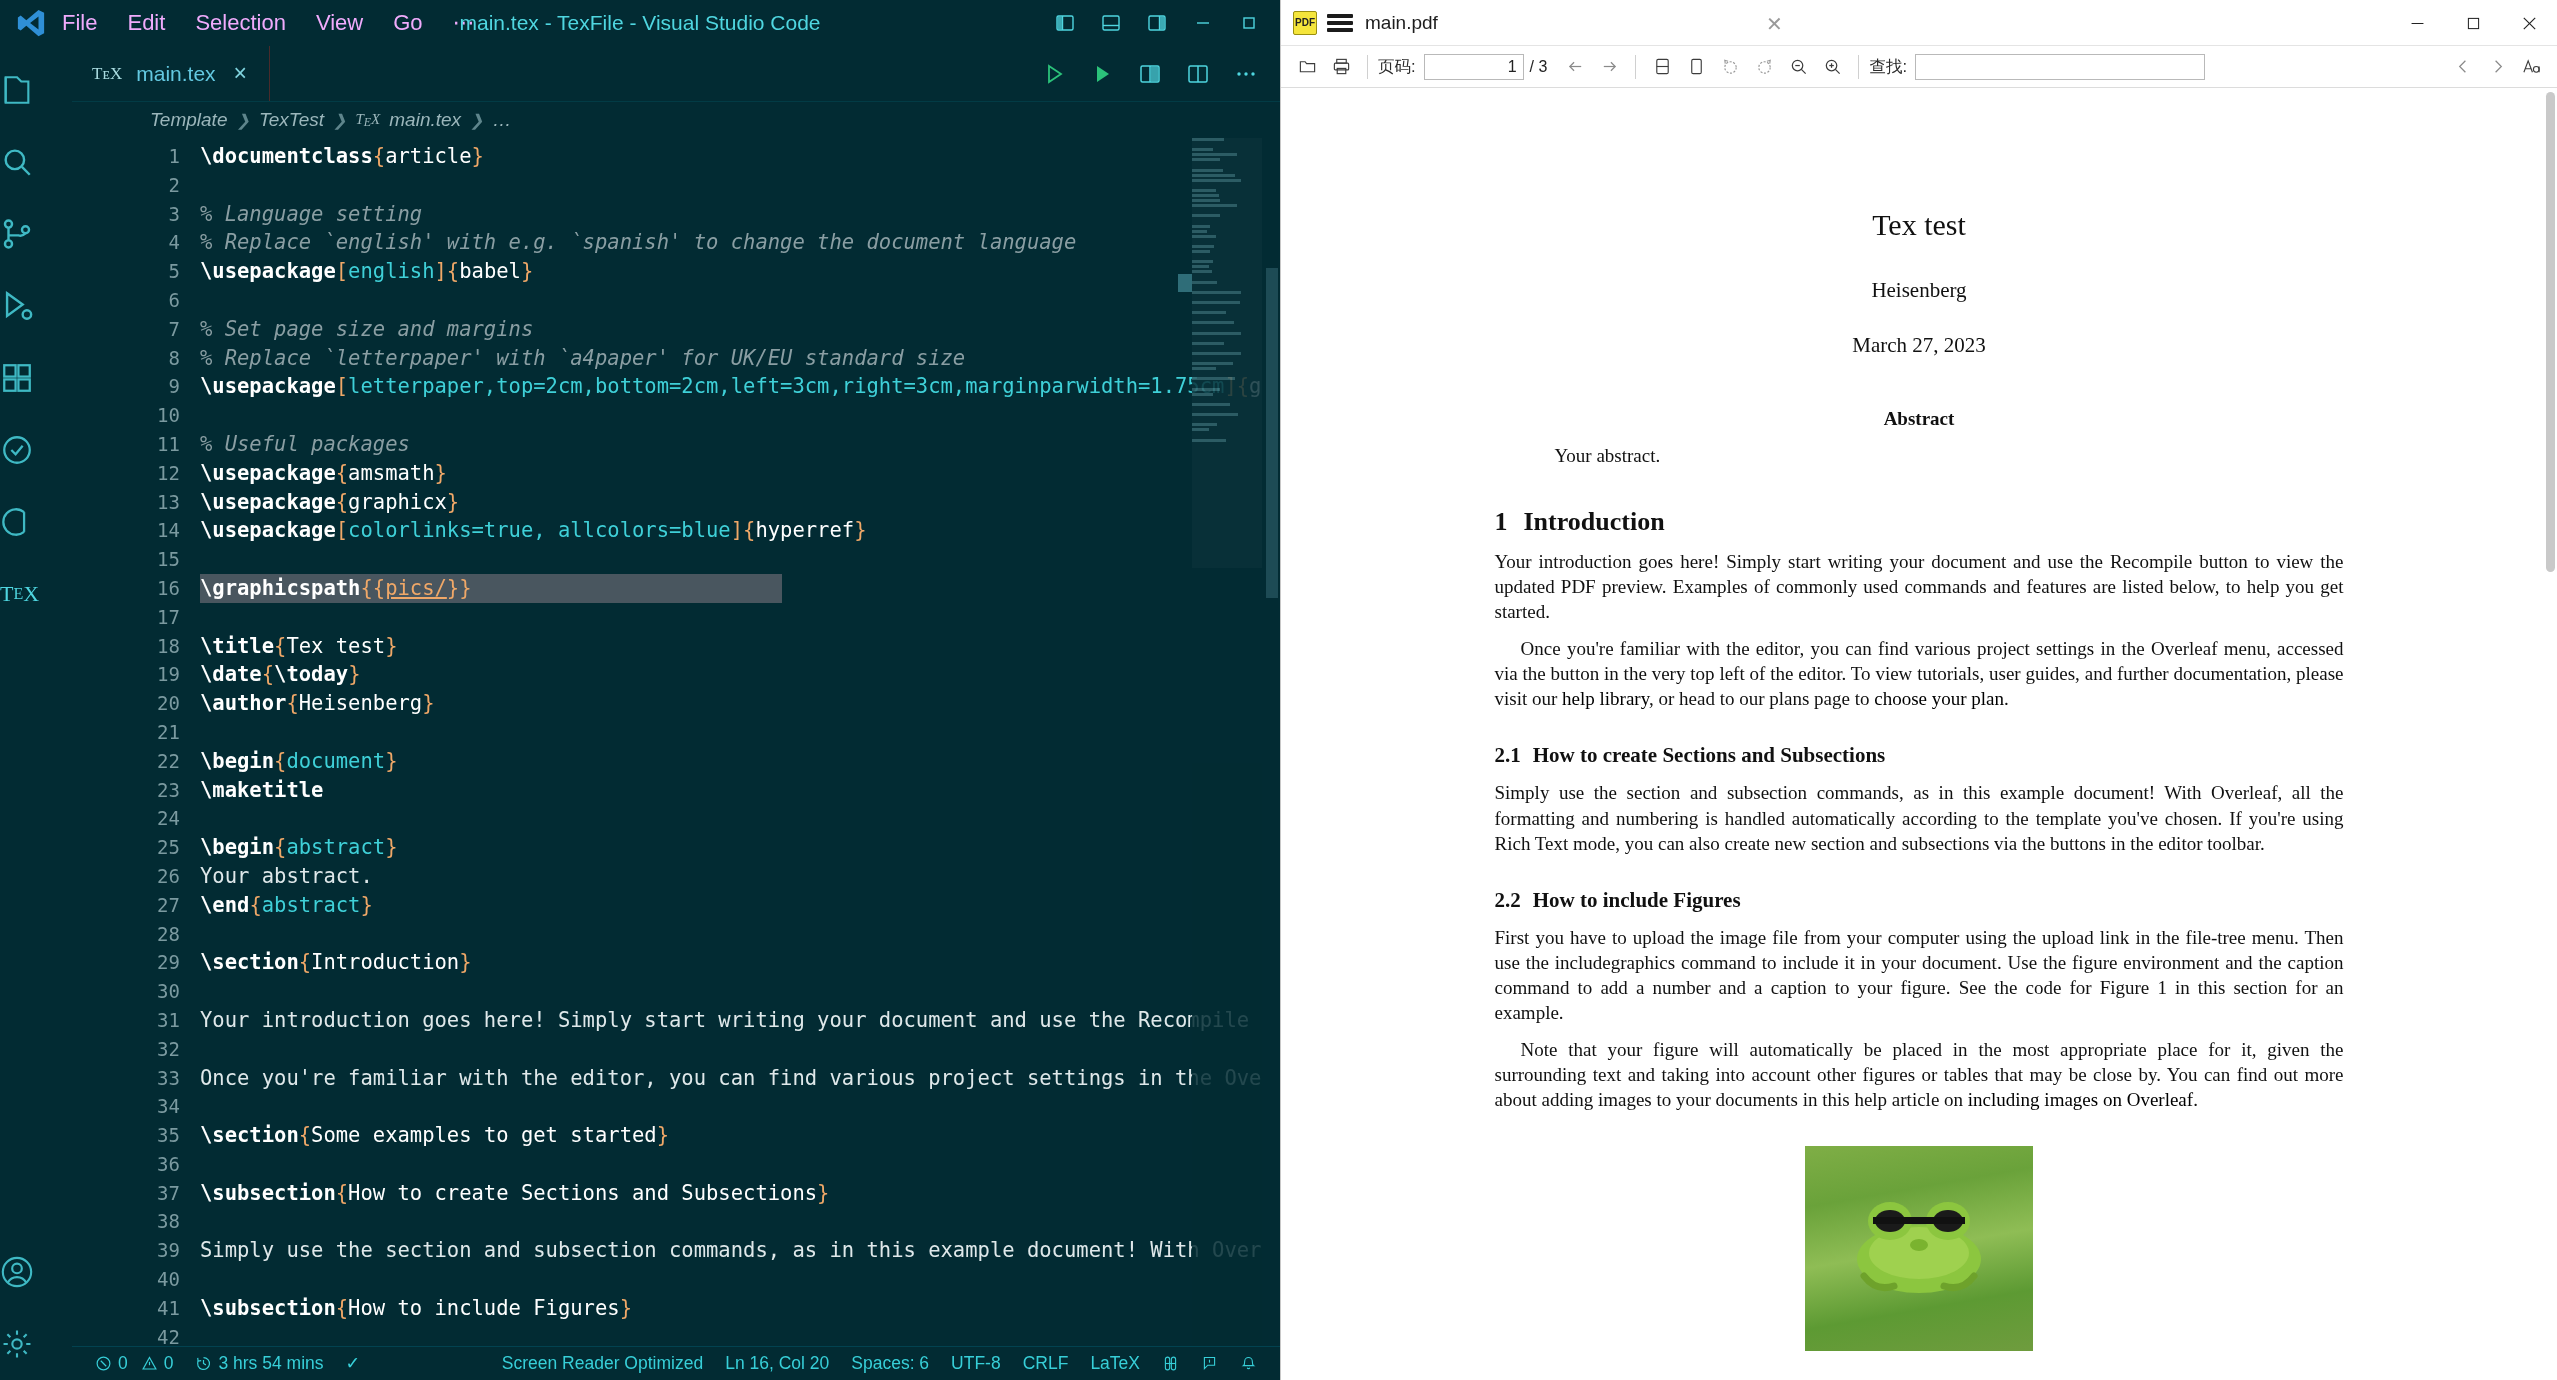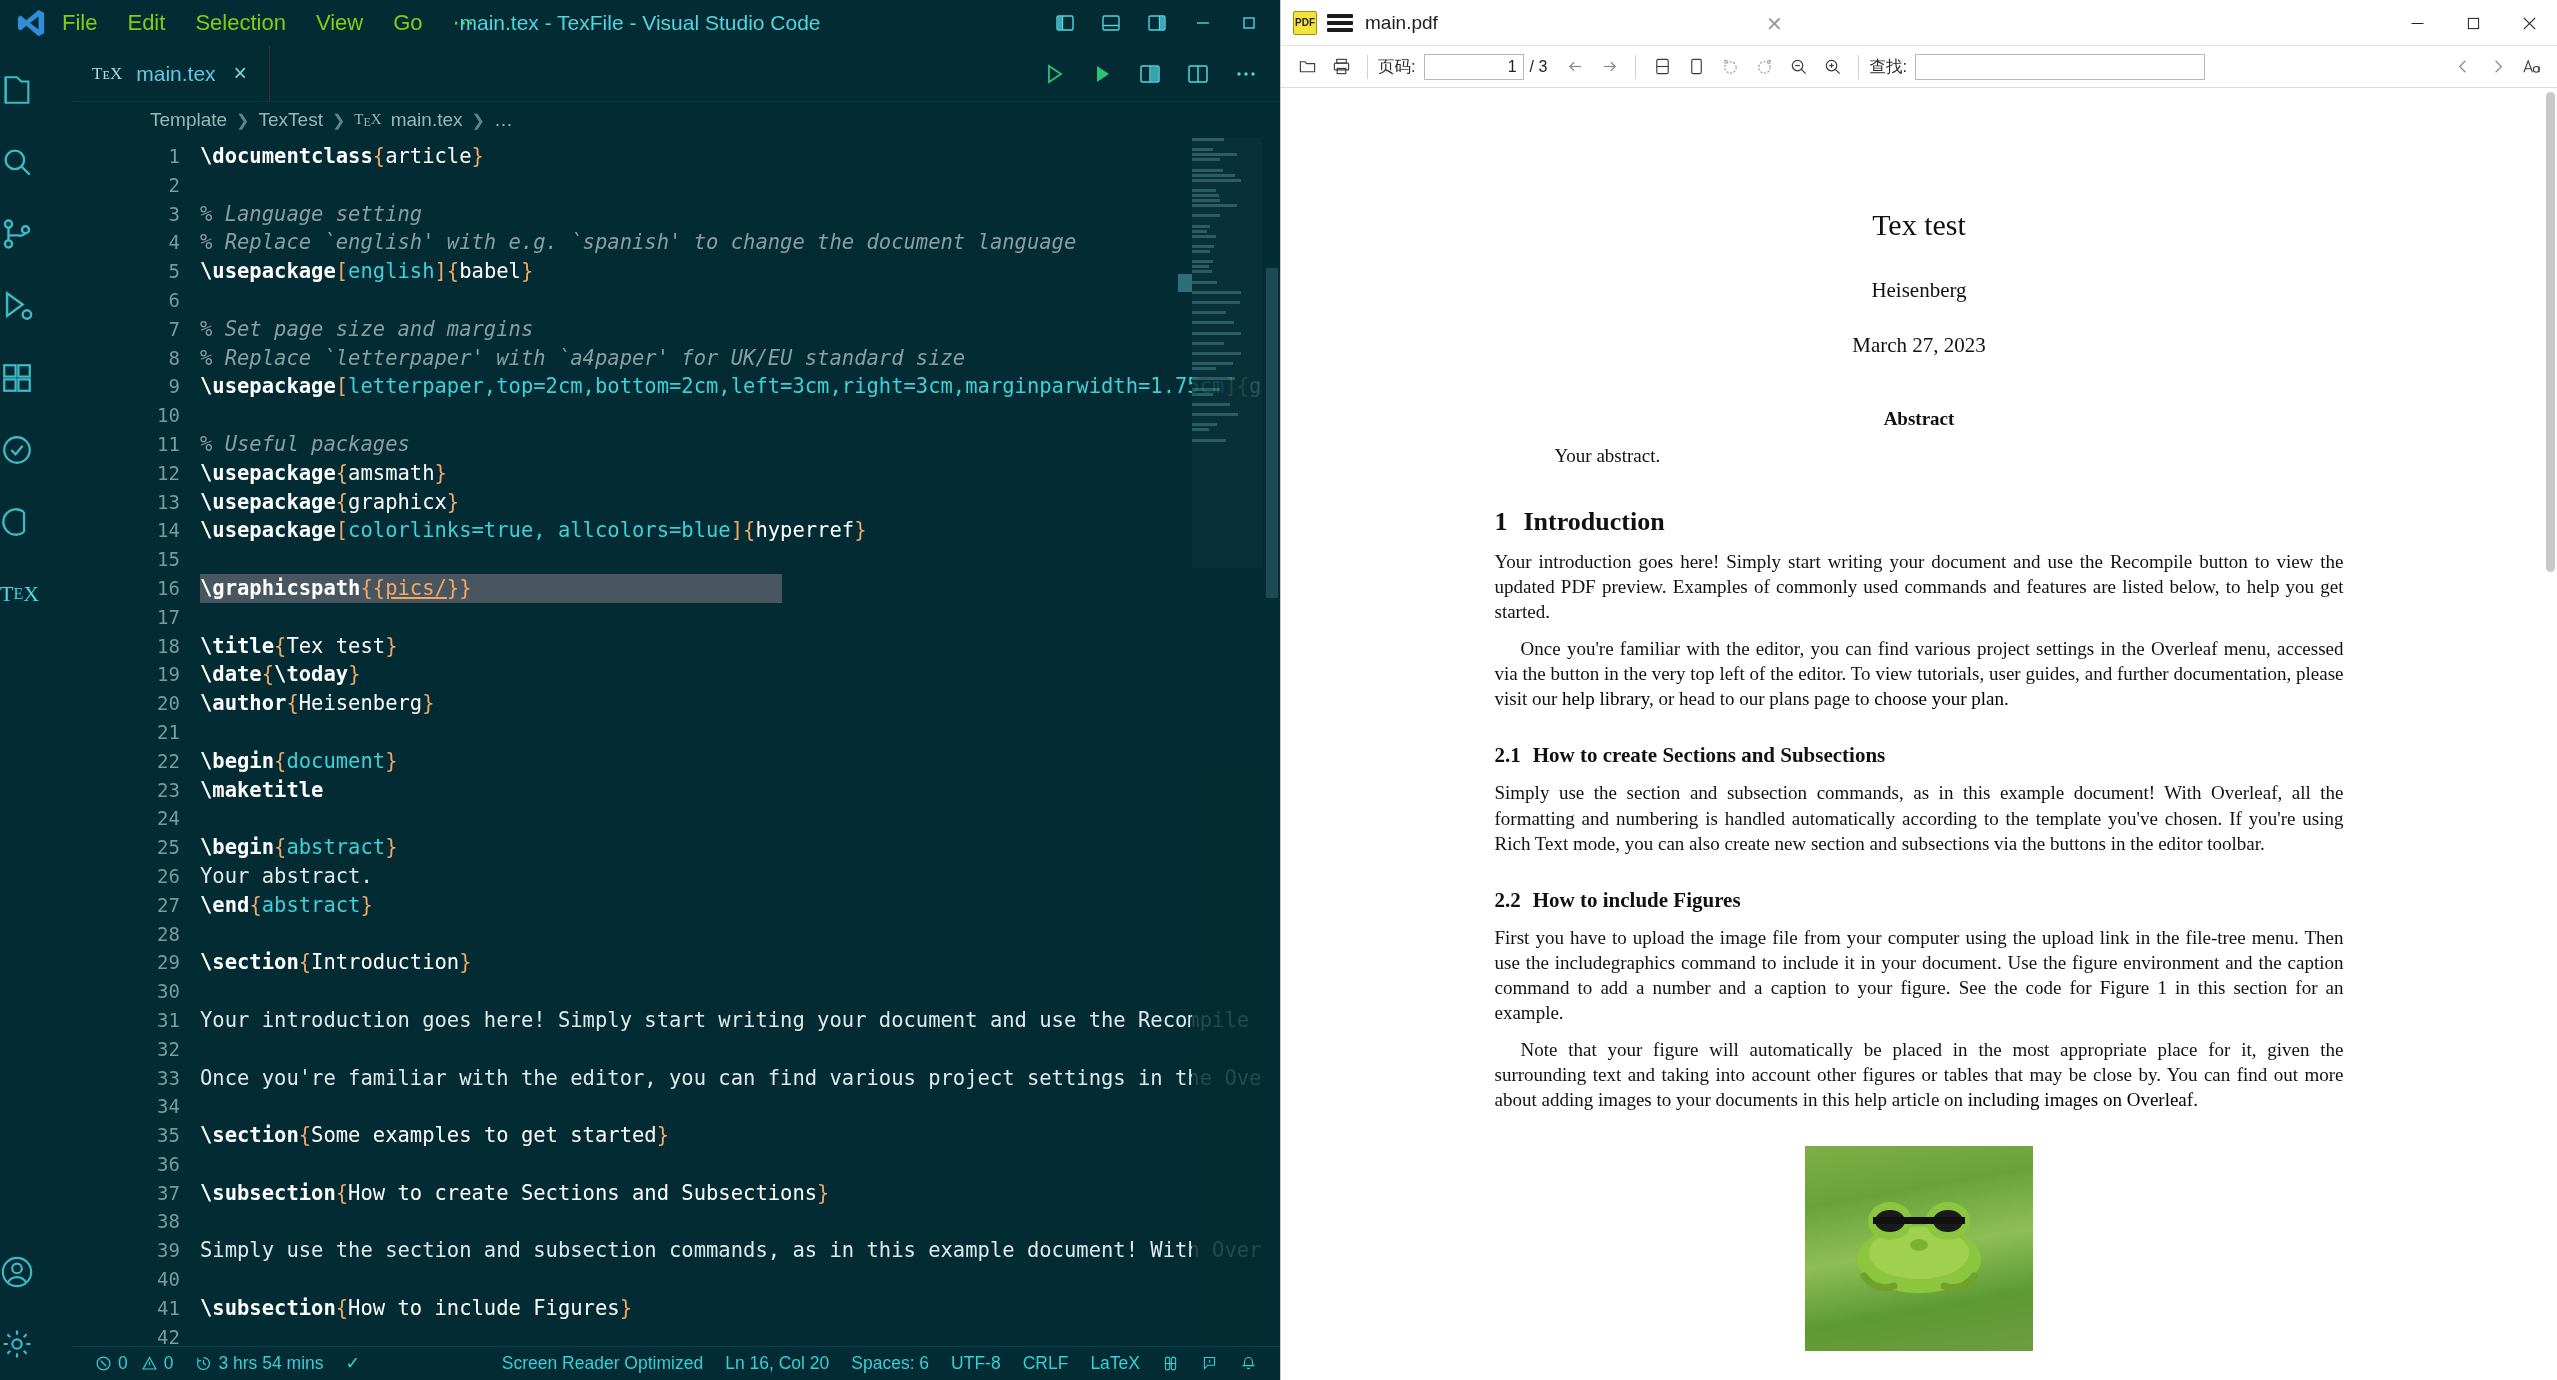--- a/index.html
+++ b/index.html
@@ -26,21 +26,21 @@
     height: 46px; flex: 0 0 46px;
     display: flex; align-items: center;
     background: #022b33;
     color: #4fd6e0;
     font-size: 22px;
     position: relative;
   }
   .vs-logo { width: 62px; display: flex; align-items: center; justify-content: center; }
   .vs-logo svg { width: 30px; height: 30px; }
   .menu-items { display: flex; align-items: center; gap: 30px; }
-  .menu-item { color: #84cc16; font-size: 22px; cursor: default; white-space: nowrap; }
+  .menu-item { color: #f0abfc; font-size: 22px; cursor: default; white-space: nowrap; }
   .titlebar-title {
     position: absolute; left: 0; right: 0; text-align: center;
     font-size: 21px; color: #4fd6e0; pointer-events: none;
   }
   .win-controls-vs {
     position: absolute; right: 8px; top: 0; height: 46px;
     display: flex; align-items: center; gap: 0;
   }
   .wc { width: 46px; height: 46px; display: flex; align-items: center; justify-content: center; color: #4fd6e0; }
   .wc svg { width: 20px; height: 20px; }
@@ -90,20 +90,21 @@
   }
   .tba { width: 40px; height: 40px; display: flex; align-items: center; justify-content: center; }
   .tba svg { width: 24px; height: 24px; }
 
   .breadcrumb {
     height: 36px; flex: 0 0 36px;
     display: flex; align-items: center; gap: 9px;
     padding-left: 78px;
     font-size: 19px; color: #8fa9ae;
     background: #022b33;
+    font-style: italic;
   }
   .bc-sep { color: #5e858c; font-size: 16px; }
   .bc-item { color: #9bb6bb; }
   .bc-item.file { color: #9bb6bb; }
   .bc-tex { font-family: "Liberation Serif", serif; font-size: 15px; color: #9bb6bb; }
 
   .code-wrap { flex: 1; position: relative; overflow: hidden; background: #022b33; display:flex; }
   .code-inner { position: relative; flex: 1; overflow: hidden; }
   .code-lines {
     position: absolute; top: 4px; left: 0; right: 0;

